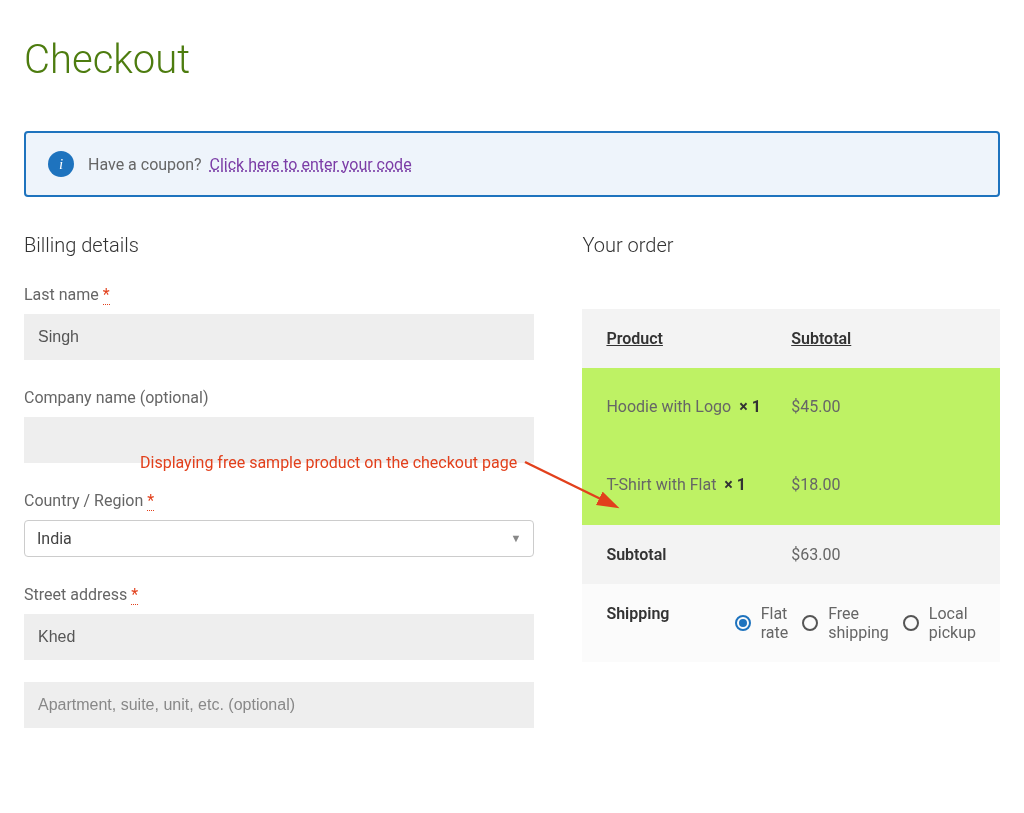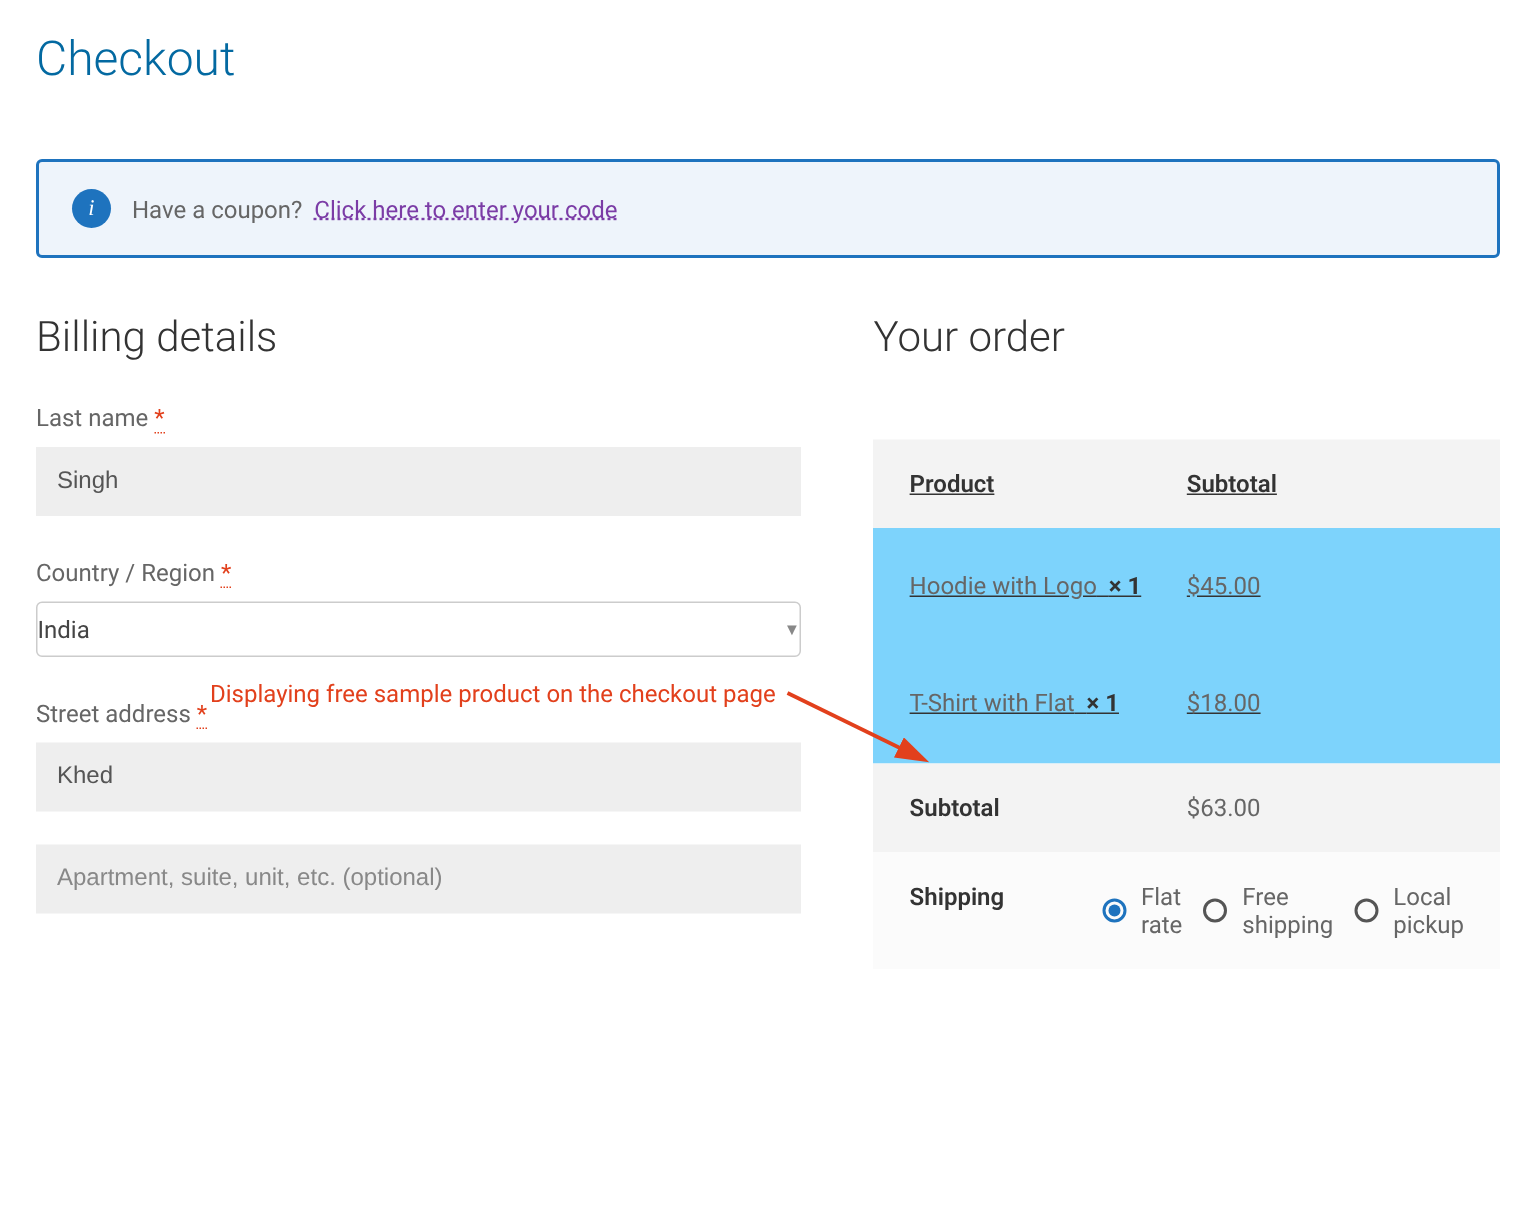--- a/index.html
+++ b/index.html
@@ -7,23 +7,23 @@
     margin: 0;
     font-family: -apple-system, BlinkMacSystemFont, "Segoe UI", Roboto, "Helvetica Neue", Arial, sans-serif;
     color: #333;
     background: #fff;
     padding: 0 24px 40px 24px;
     width: 1024px;
     position: relative;
   }
   h1.page-title {
     font-weight: 300;
-    font-size: 32px;
-    color: #0369a1;
-    margin: 20px 0 48px 0;
+    font-size: 40px;
+    color: #4d7c0f;
+    margin: 36px 0 48px 0;
   }
   .coupon-notice {
     border: 2px solid #1e73be;
     background: #eef4fb;
     border-radius: 4px;
     padding: 18px 22px;
     display: flex;
     align-items: center;
     gap: 14px;
     margin-bottom: 36px;
@@ -48,21 +48,21 @@
     cursor: pointer;
   }
   .columns {
     display: flex;
     gap: 48px;
   }
   .col-left { flex: 1 1 55%; }
   .col-right { flex: 1 1 45%; }
   h3.section-heading {
     font-weight: 300;
-    font-size: 28px;
+    font-size: 20px;
     color: #333;
     margin: 0 0 28px 0;
   }
   .name-row { display: flex; gap: 36px; }
   .field { margin-bottom: 28px; flex: 1; }
   .field label {
     display: block;
     color: #666;
     font-size: 16px;
     margin-bottom: 10px;
@@ -76,21 +76,21 @@
     background: #eeeeee;
     border: none;
     padding: 14px 14px;
     font-size: 16px;
     color: #555;
   }
   input.text-input::placeholder { color: #888; }
   .select-wrap {
     border: 1px solid #ccc;
     border-radius: 4px;
-    padding: 8px 0;
+    padding: 8px 12px;
     display: flex;
     justify-content: space-between;
     align-items: center;
     font-size: 16px;
     color: #444;
     cursor: pointer;
   }
   .select-caret {
     color: #888;
     font-size: 11px;
@@ -100,21 +100,21 @@
   
   .order-section { margin-top: 52px; }
   .order-row {
     display: flex;
     padding: 20px 24px;
   }
   .order-row.header { background: #f3f3f3; font-weight: 600; color: #333; }
   .order-row .c1 { flex: 1 1 50%; color: #666; }
   .order-row .c2 { flex: 1 1 50%; color: #666; }
   .order-row.header .c1, .order-row.header .c2 { color: #333; text-decoration: underline; }
-  .order-row.item { background: #7dd3fc; padding-top: 24px; padding-bottom: 24px; line-height: 1.9; text-decoration: underline; }
+  .order-row.item { background: #bef264; padding-top: 24px; padding-bottom: 24px; line-height: 1.9; }
   .order-row.subtotal { background: #f3f3f3; }
   .order-row.subtotal .c1 { font-weight: 600; color:#333; }
   .order-row.shipping { background: #fbfbfb; align-items: flex-start; }
   .order-row.shipping .c1 { font-weight: 600; color:#333; }
   .qty { font-weight: 700; color: #333; }
   .ship-opts { display: flex; flex-direction: row; gap: 14px; }
   .ship-opt { display: flex; align-items: center; gap: 10px; color: #666; font-size: 16px; }
   .radio {
     width: 16px; height: 16px;
     border: 2px solid #555;
@@ -168,20 +168,24 @@
     <div class="name-row">
       <div class="field half-width">
         <label>
           <span>Last name</span>
           <span class="req">*</span>
         </label>
         <input class="text-input" value="Singh" style="">
       </div>
     </div>
 
+    <div class="field">
+      <label>Company name (optional)</label>
+      <input class="text-input" value="" style="">
+    </div>
 
     <div class="field">
       <label>
         <span>Country / Region</span>
         <span class="req">*</span>
       </label>
       <div class="select-wrap">
         <span>India</span>
         <span class="select-caret">▼</span>
       </div>

